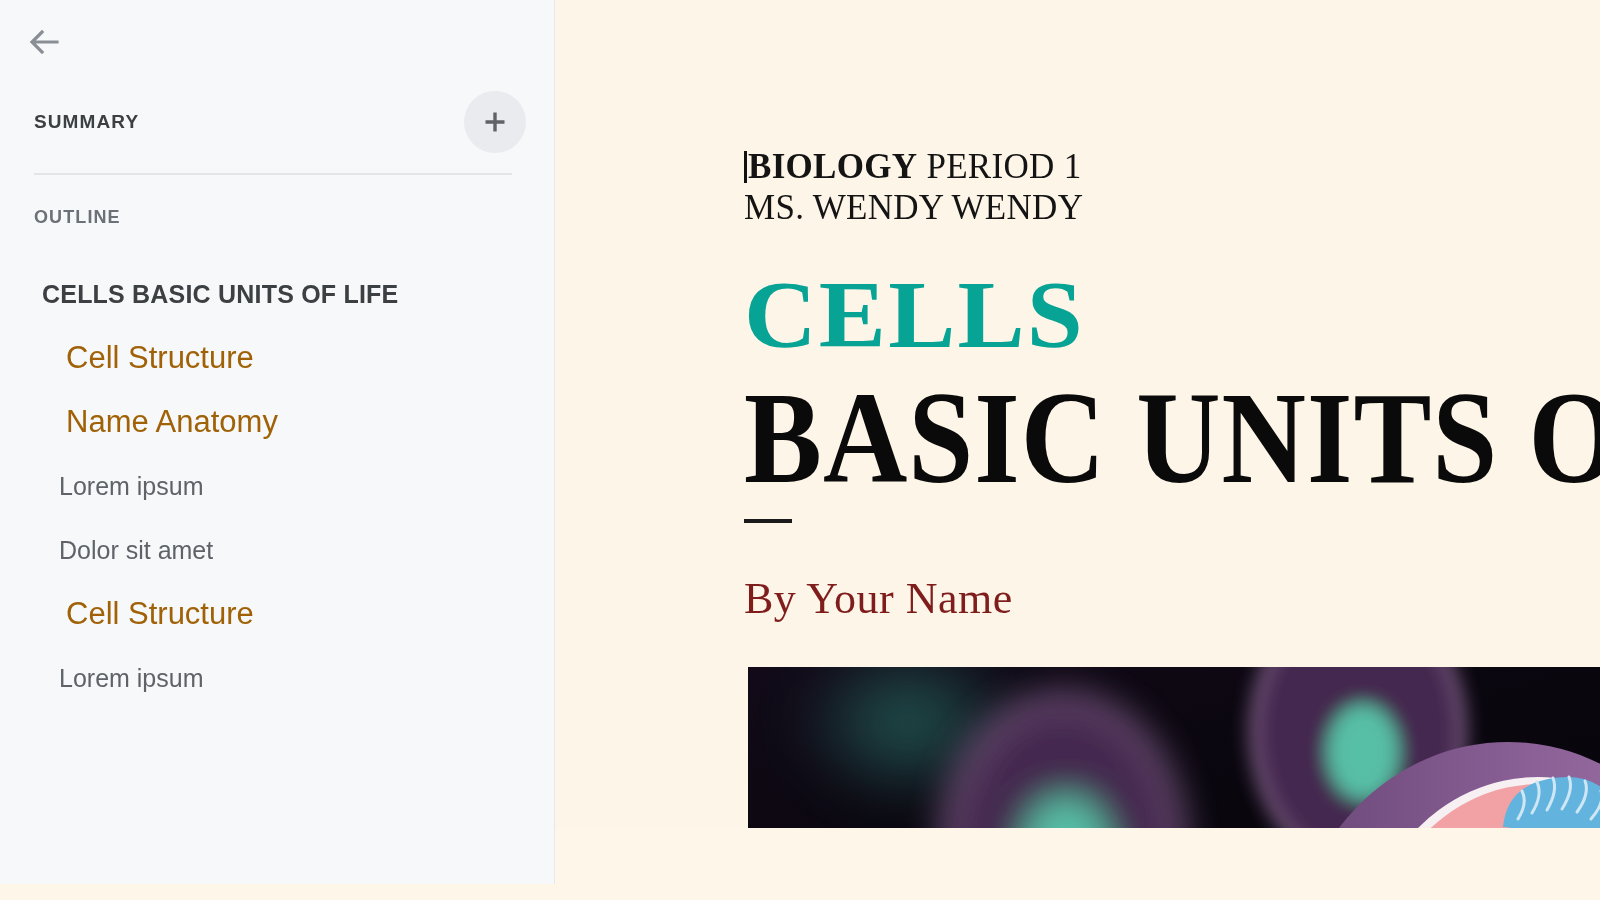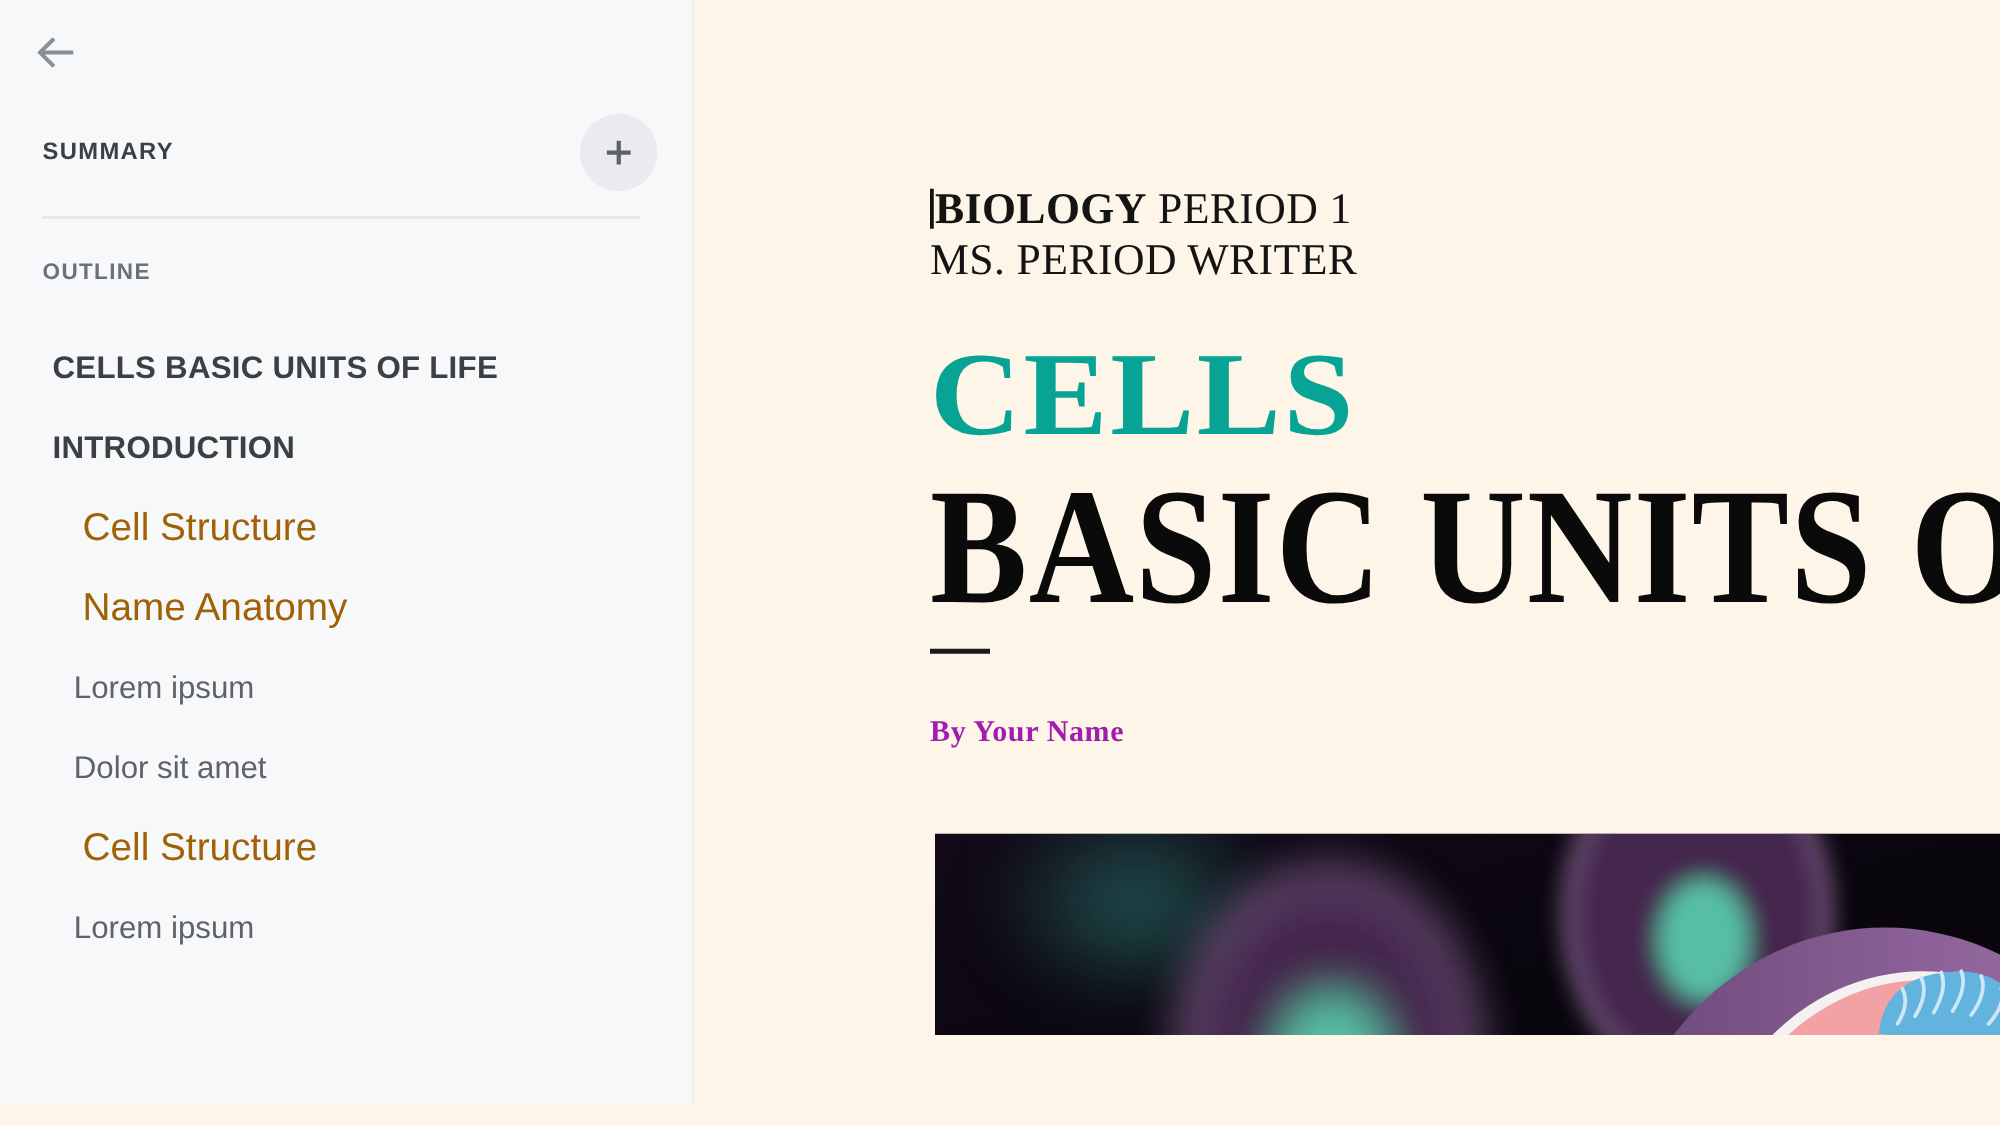--- a/index.html
+++ b/index.html
@@ -111,21 +111,21 @@
   }
 
   .rule {
     position:absolute; left:0; top:519px;
     width:48px; height:4px; background:#1A1A1A;
   }
 
   .byline {
     position:absolute; left:0; top:573px;
     font-family:"Liberation Serif", serif;
-    font-weight:700; font-size:24px; color:#a21caf;
+    font-weight:400; font-size:44px; color:#7f1d1d;
     letter-spacing:.5px;
   }
 
   
   .hero {
     position:absolute; left:4px; top:667px;
     width:1000px; height:233px;
     overflow:hidden; background:#0B0711;
   }
   .hero-svg { display:block; width:1000px; height:300px; }
@@ -157,23 +157,20 @@
     </div>
 
     <div class="divider"></div>
 
     <div class="outline-label">OUTLINE</div>
 
     <ul class="outline-list">
       <li class="outline-item lvl0">
         <span>CELLS BASIC UNITS OF LIFE</span>
       </li>
-      <li class="outline-item lvl0">
-        <span>INTRODUCTION</span>
-      </li>
       <li class="outline-item lvl1">
         <span>Cell Structure</span>
       </li>
       <li class="outline-item lvl1">
         <span>Name Anatomy</span>
       </li>
       <li class="outline-item lvl2">
         <span>Lorem ipsum</span>
       </li>
       <li class="outline-item lvl2">
@@ -186,21 +183,21 @@
         <span>Lorem ipsum</span>
       </li>
     </ul>
   </aside>
 
   <main class="doc">
     <div class="doc-inner">
 
       <div class="kicker">
         <span class="caret"></span><span class="strong">BIOLOGY</span><span> PERIOD 1</span>
-        <span class="line2">MS. PERIOD WRITER</span>
+        <span class="line2">MS. WENDY WENDY</span>
       </div>
 
       <div class="title-teal">CELLS</div>
 
       <div class="title-main">BASIC UNITS OF</div>
 
       <div class="rule"></div>
 
       <div class="byline">By Your Name</div>
 

